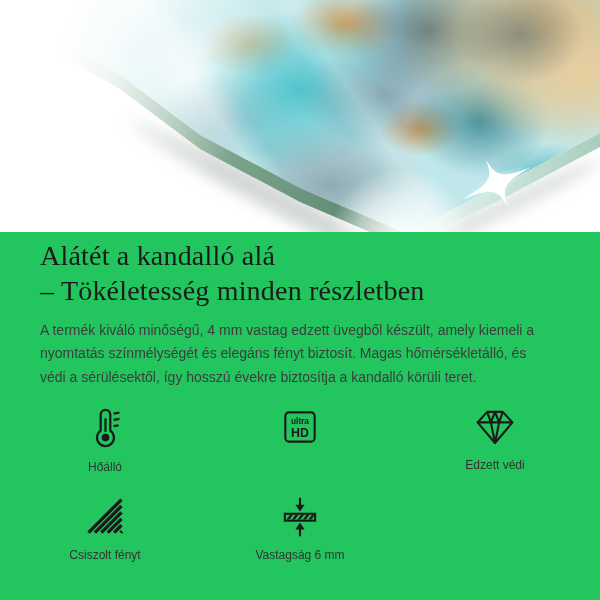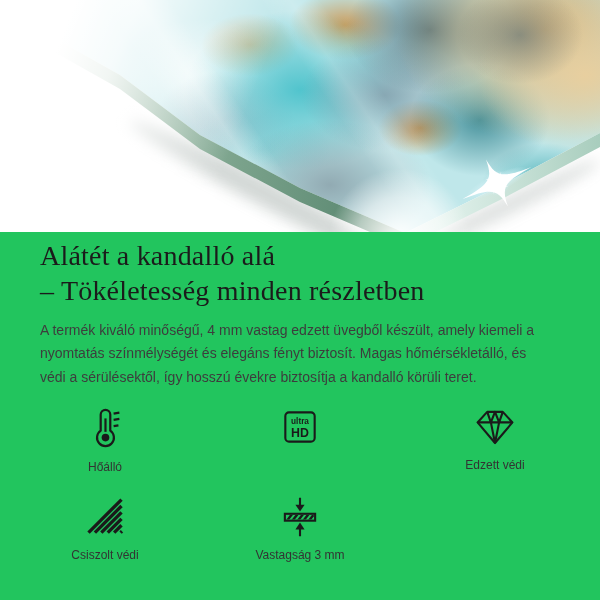--- a/index.html
+++ b/index.html
@@ -140,21 +140,21 @@
       <svg width="44" height="44" viewBox="0 0 48 48">
         <g stroke="#1a1a1a" stroke-width="3.6" fill="none">
           <line x1="6" y1="41" x2="42" y2="5"></line>
           <line x1="13" y1="41" x2="42" y2="12"></line>
           <line x1="20" y1="41" x2="42" y2="19"></line>
           <line x1="27" y1="41" x2="42" y2="26"></line>
           <line x1="34" y1="41" x2="42" y2="33"></line>
           <line x1="41" y1="41" x2="42.5" y2="39.5"></line>
         </g>
       </svg>
-      <div class="lbl">Csiszolt védi</div>
+      <div class="lbl">Csiszolt fényt</div>
     </div>
 
     <div class="feature">
       <svg width="44" height="44" viewBox="0 0 48 48">
         <defs>
             <clipPath id="barclip">
               <rect x="9" y="21.8" width="30" height="5"></rect>
             </clipPath>
           </defs>
         <line class="ic" x1="24" y1="3" x2="24" y2="11" stroke-width="2.4"></line>
@@ -163,17 +163,17 @@
         <g clip-path="url(#barclip)" stroke="#1a1a1a" stroke-width="2.6">
           <line x1="9" y1="29" x2="16" y2="20"></line>
           <line x1="15" y1="29" x2="22" y2="20"></line>
           <line x1="21" y1="29" x2="28" y2="20"></line>
           <line x1="27" y1="29" x2="34" y2="20"></line>
           <line x1="33" y1="29" x2="40" y2="20"></line>
         </g>
         <line class="ic" x1="24" y1="45" x2="24" y2="37" stroke-width="2.4"></line>
         <path class="ic-fill" d="M19,37.5 L29,37.5 L24,30 Z"></path>
       </svg>
-      <div class="lbl">Vastagság 3 mm</div>
+      <div class="lbl">Vastagság 6 mm</div>
     </div>
 
   </div>
 </div>
 
 </body></html>

